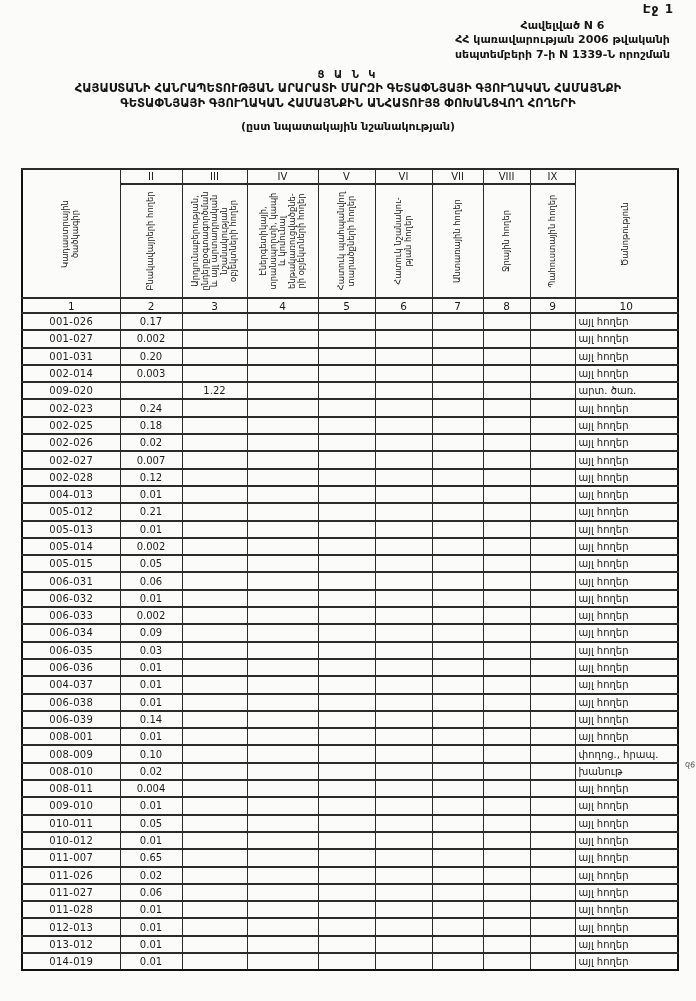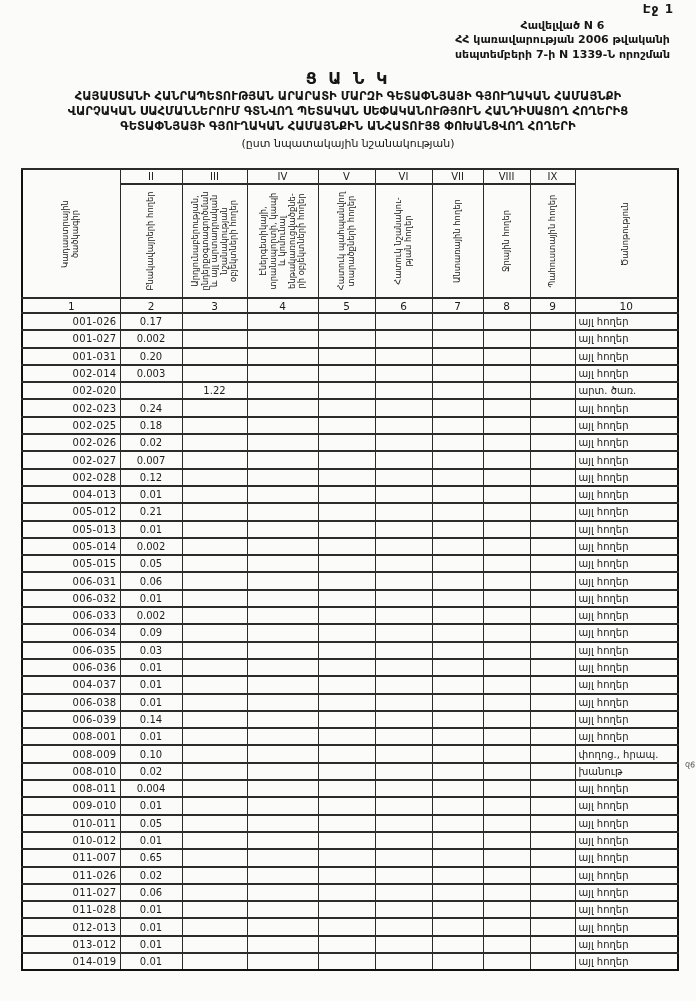--- a/index.html
+++ b/index.html
@@ -17,22 +17,22 @@
   }
   .hdr-right{
     position:absolute;top:19px;right:26px;
     text-align:center;font-weight:bold;font-size:11px;line-height:1.3;
     white-space:pre-line;
   }
   .title-block{
     position:absolute;top:68px;left:10px;right:10px;
     text-align:center;font-weight:bold;font-size:11.5px;line-height:1.32;
   }
-  .title-block .t1{letter-spacing:3px;font-size:16px;}
-  .title-block .sub{font-weight:normal;font-size:11px;margin-top:2px;text-align:center;}
+  .title-block .t1{letter-spacing:3px;font-size:10px;}
+  .title-block .sub{font-weight:bold;font-size:11px;margin-top:8px;text-align:center;}
   table.doc{
     position:absolute;top:168px;left:21px;
     border-collapse:collapse;table-layout:fixed;
     width:656px;
     font-size:10px;
   }
   table.doc td, table.doc th{
     border:1px solid #2b2b2b;
     border-top-width:2px;
     padding:0 3px;
@@ -46,21 +46,21 @@
   .vtext{
     position:absolute;top:50%;left:50%;
     transform:translate(-50%,-50%) rotate(-90deg);
     white-space:pre-line;text-align:center;
     font-size:8.4px;line-height:1.14;color:#222;
   }
   .vhead.tall .vtext{width:106px;}
   .vhead.full .vtext{width:124px;}
   .numbers-row td{height:13px;text-align:center;font-size:10.5px;}
   tbody.data td{height:15.3px;font-size:10px;}
-  td.code{text-align:right;padding-left:4px;letter-spacing:0.3px;}
+  td.code{text-align:center;padding-left:4px;letter-spacing:0.3px;}
   td.num{text-align:center;}
   td.note{text-align:left;padding-left:3px;font-size:9.8px;}
   .c2,.c3,.c4,.c5,.c6{border-left-width:2px;}
   .margin-mark{
     position:absolute;top:760px;right:1px;
     font-size:8px;color:#555;transform:rotate(8deg);
   }
 </style>
 </head>
 <body>
@@ -69,21 +69,20 @@
 
   <div class="page-label">Էջ 1</div>
 
   <div class="hdr-right">Հավելված N 6
 ՀՀ կառավարության 2006 թվականի
 սեպտեմբերի 7-ի  N 1339-Ն որոշման</div>
 
   <div class="title-block">
     <div class="t1">Ց Ա Ն Կ</div>
     <div>ՀԱՅԱՍՏԱՆԻ ՀԱՆՐԱՊԵՏՈՒԹՅԱՆ ԱՐԱՐԱՏԻ ՄԱՐԶԻ ԳԵՏԱՓՆՅԱՅԻ ԳՅՈՒՂԱԿԱՆ ՀԱՄԱՅՆՔԻ</div>
-    <div>ՎԱՐՉԱԿԱՆ ՍԱՀՄԱՆՆԵՐՈՒՄ  ԳՏՆՎՈՂ  ՊԵՏԱԿԱՆ ՍԵՓԱԿԱՆՈՒԹՅՈՒՆ  ՀԱՆԴԻՍԱՑՈՂ ՀՈՂԵՐԻՑ</div>
     <div>ԳԵՏԱՓՆՅԱՅԻ ԳՅՈՒՂԱԿԱՆ ՀԱՄԱՅՆՔԻՆ ԱՆՀԱՏՈՒՅՑ ՓՈԽԱՆՑՎՈՂ ՀՈՂԵՐԻ</div>
     <div class="sub">(ըստ նպատակային նշանակության)</div>
   </div>
 
   <table class="doc">
     <colgroup>
       <col style="width:98px">
         <col style="width:62px">
         <col style="width:65px">
       <col style="width:71px">
@@ -204,21 +203,21 @@
       <td class="num c3"></td>
       <td class="c4"></td>
       <td class="c5"></td>
       <td class="c6"></td>
       <td class="c7"></td>
       <td class="c8"></td>
       <td class="c9"></td>
       <td class="note c10">այլ հողեր</td>
     </tr>
         <tr>
-      <td class="code c1">002-020</td>
+      <td class="code c1">009-020</td>
       <td class="num c2"></td>
       <td class="num c3">1.22</td>
       <td class="c4"></td>
       <td class="c5"></td>
       <td class="c6"></td>
       <td class="c7"></td>
       <td class="c8"></td>
       <td class="c9"></td>
       <td class="note c10">արտ. ծառ.</td>
     </tr>

